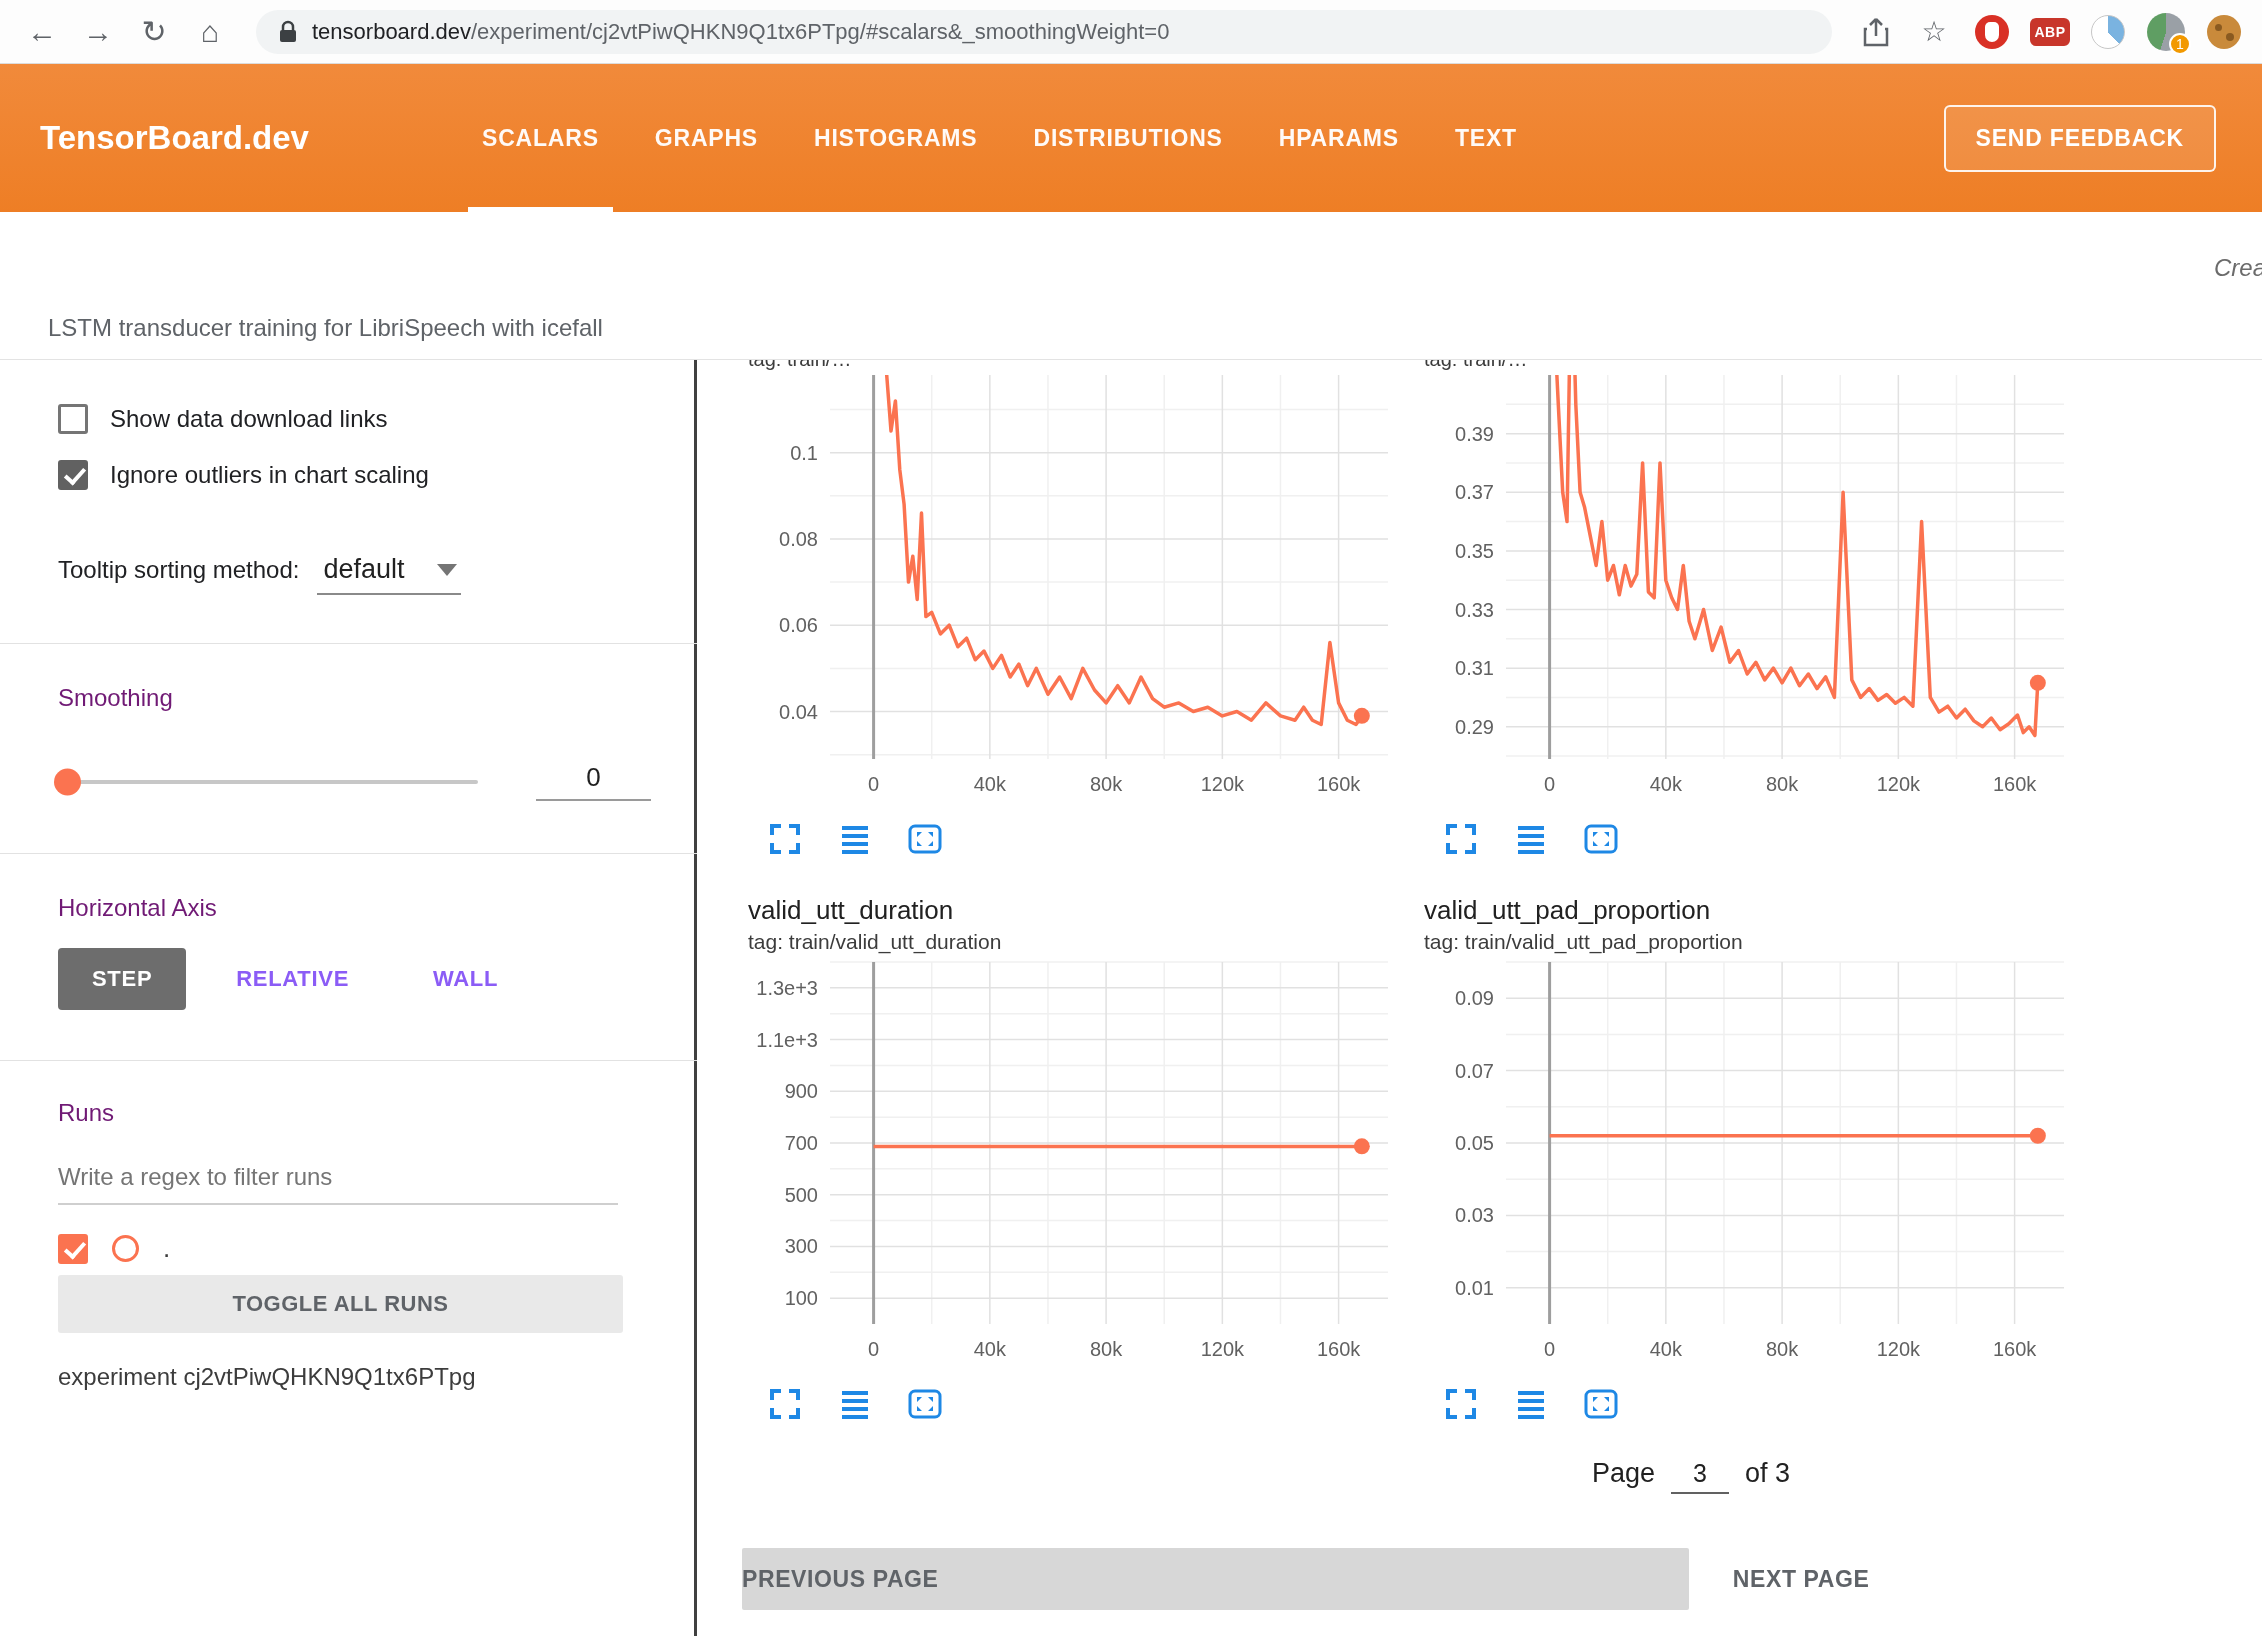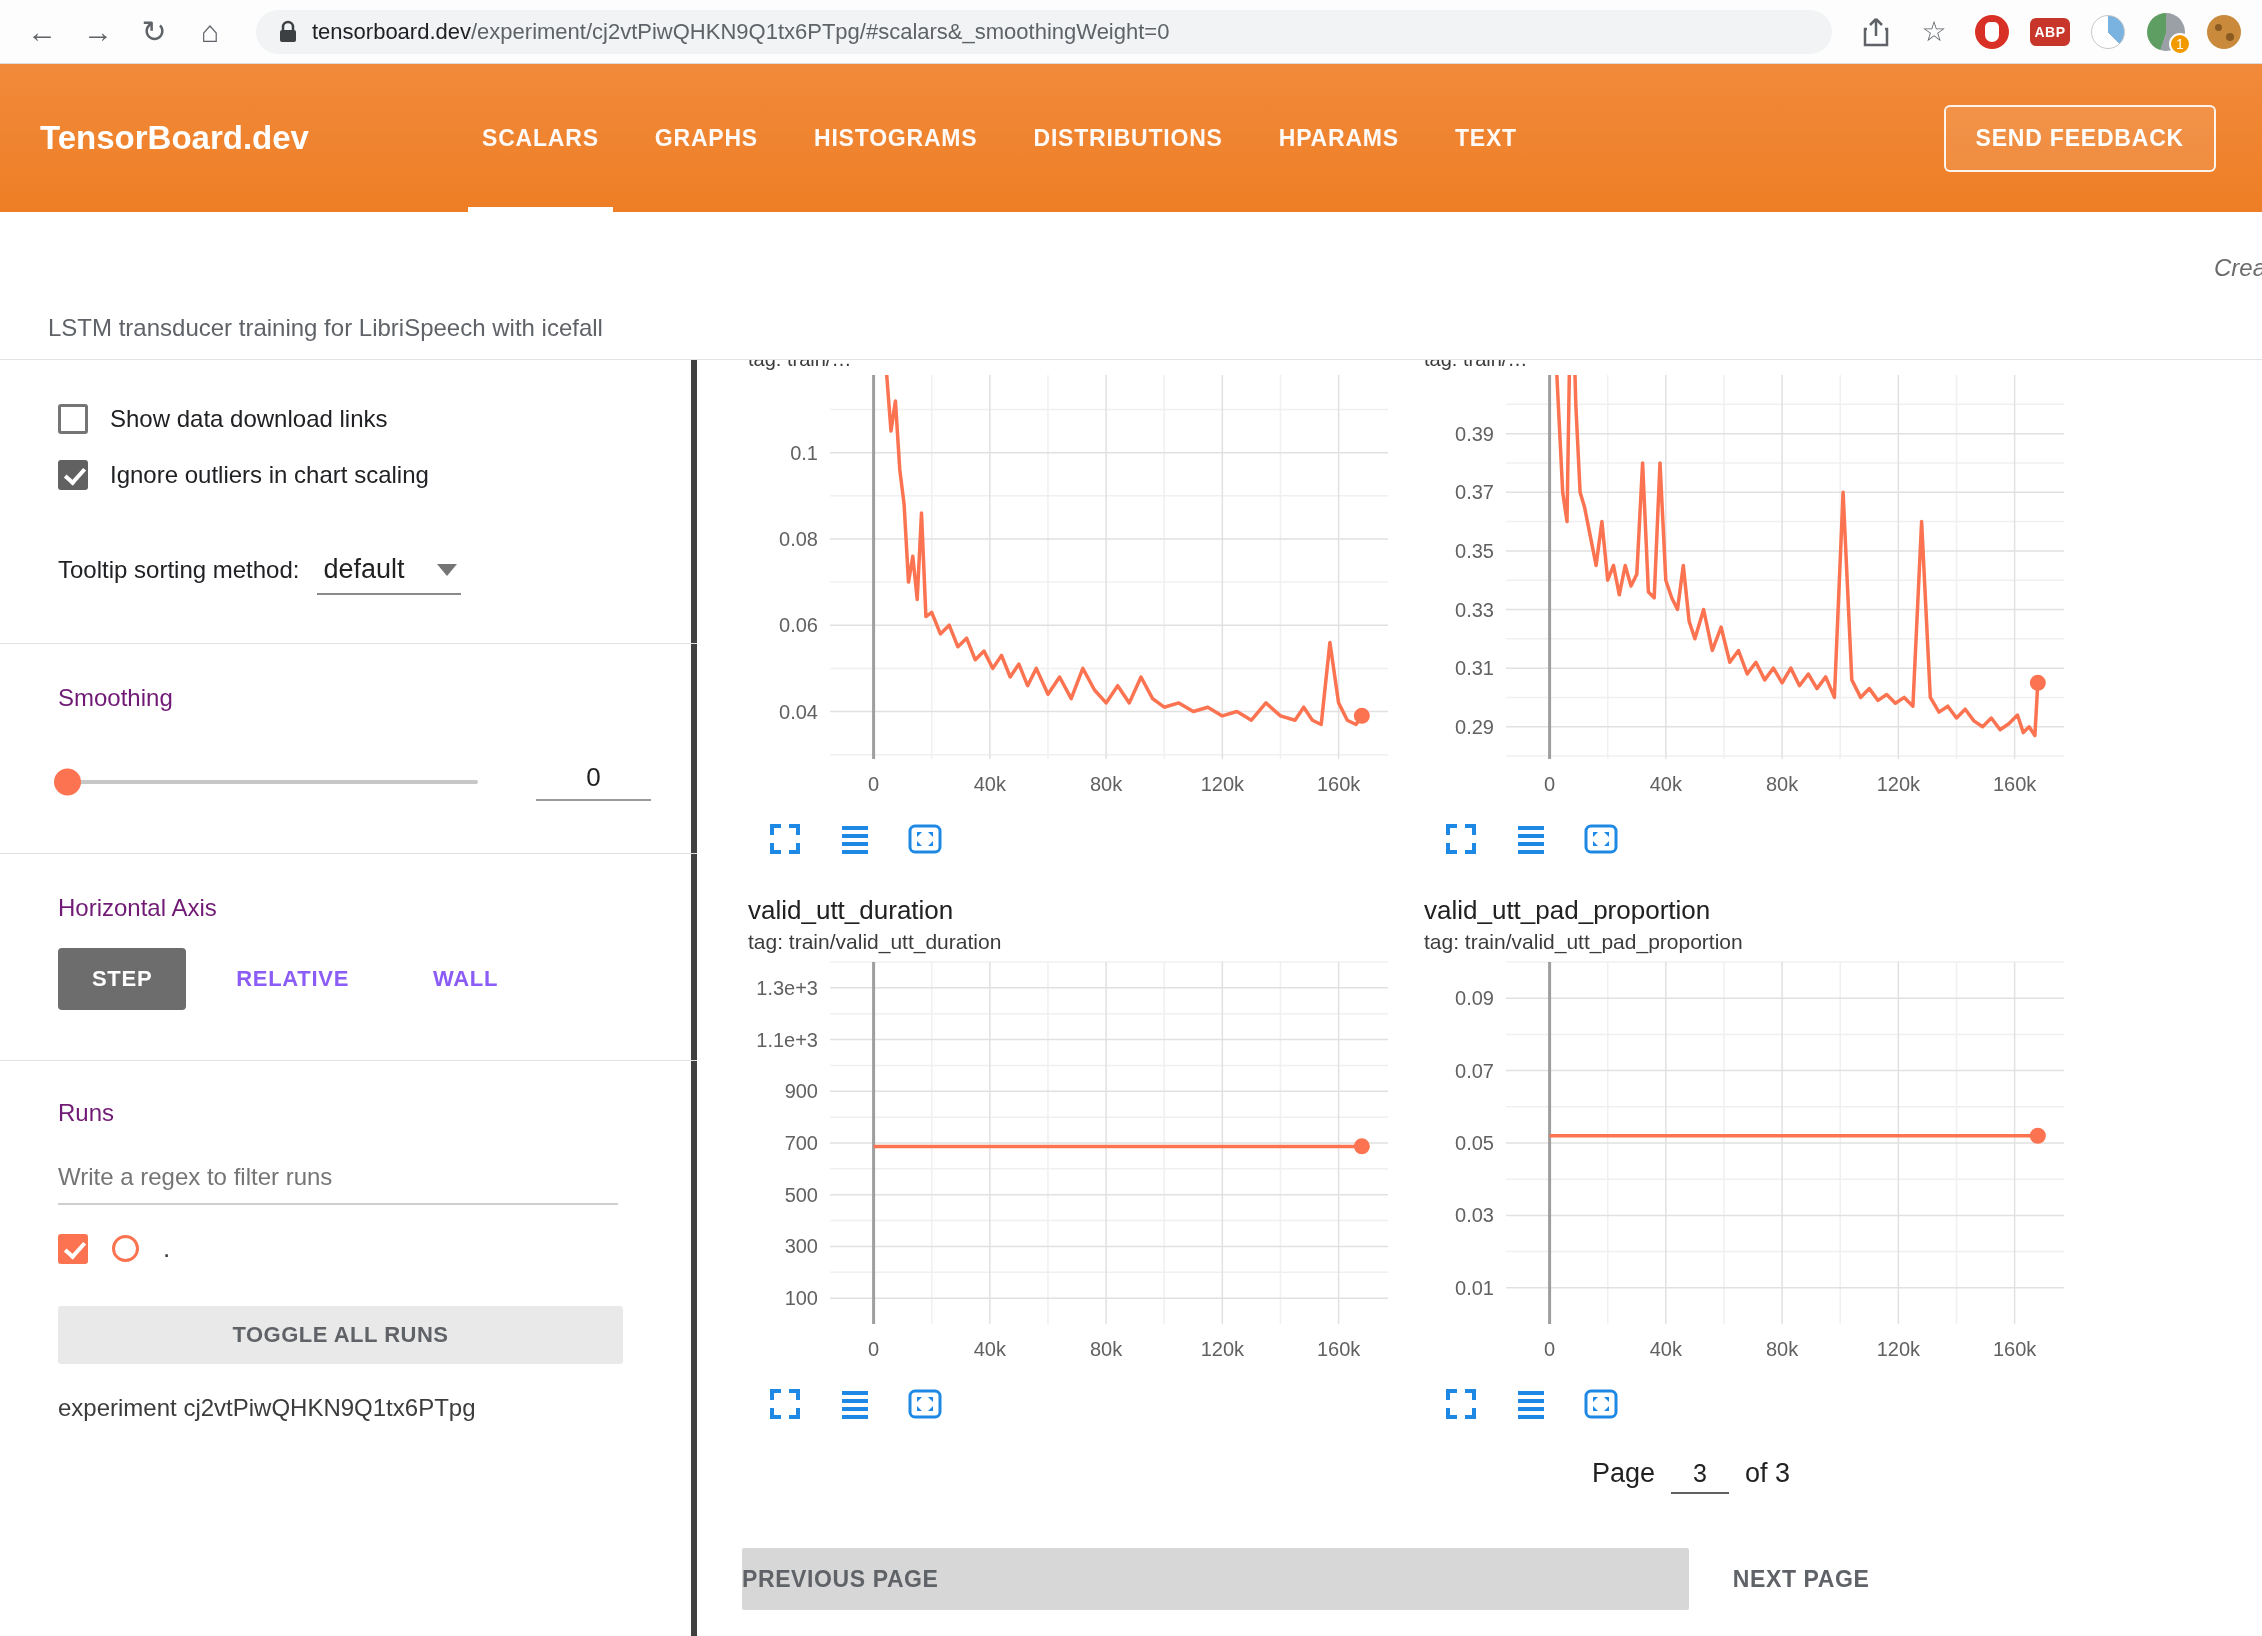--- a/index.html
+++ b/index.html
@@ -42,21 +42,21 @@
   .tb-tab.active::after { content:""; position:absolute; left:14px; right:14px; bottom:0; height:5px; background:#fff; }
   .feedback-btn { margin:auto 6px auto auto; border:2px solid rgba(255,255,255,.9); background:rgba(255,255,255,.10);
     color:#fff; font-size:23px; letter-spacing:.8px; font-weight:bold; padding:18px 30px; border-radius:6px; }
 
   
   .subheader { position:absolute; top:212px; left:0; right:0; height:148px; background:#fff; border-bottom:1px solid #e3e3e3; }
   .created-text { position:absolute; right:-4px; top:42px; font-size:24px; font-style:italic; color:#6b6b6b; }
   .exp-desc { position:absolute; left:48px; top:102px; font-size:24px; color:#5f6368; }
 
   
-  .sidebar { position:absolute; top:360px; left:0; width:697px; bottom:0; border-right:6px solid #404040;
+  .sidebar { position:absolute; top:360px; left:0; width:697px; bottom:0; border-right:3px solid #404040;
     padding:44px 0 0 58px; background:#fff; }
   .check-row { display:flex; align-items:center; }
   .checkbox { width:30px; height:30px; border:3px solid #757575; border-radius:3px; position:relative; background:#fff; flex:none; }
   .checkbox.checked { background:#616161; border-color:#616161; }
   .checkbox.checked.run { background:#fb7350; border-color:#fb7350; }
   .checkbox.checked::after { content:""; position:absolute; left:8px; top:1px; width:8px; height:16px;
     border:solid #fff; border-width:0 4px 4px 0; transform:rotate(42deg); }
   .check-label { font-size:24px; color:#202124; margin-left:22px; }
   .tooltip-row { display:flex; align-items:baseline; margin-top:64px; }
   .tooltip-label { font-size:24px; color:#202124; }
@@ -73,21 +73,21 @@
     border:none; border-bottom:2px solid #9a9a9a; padding-bottom:6px; background:transparent; font-family:inherit; }
   .axis-buttons { display:flex; margin-top:26px; gap:16px; }
   .axis-btn { font-size:22px; letter-spacing:.7px; color:#8b5cf6; padding:18px 34px; border-radius:4px; font-weight:bold; }
   .axis-btn.selected { background:#6d6d6d; color:#fff; }
   .runs-filter { margin-top:30px; width:560px; border:none; border-bottom:2px solid #cfcfcf; font-size:24px;
     padding:6px 0 12px; color:#212121; background:transparent; font-family:inherit; }
   .runs-filter::placeholder { color:#757575; }
   .run-row { display:flex; align-items:center; margin-top:28px; }
   .run-circle { width:27px; height:27px; border-radius:50%; border:3px solid #fb7350; margin-left:24px; flex:none; }
   .run-name { font-size:26px; color:#3c3c3c; margin-left:24px; }
-  .toggle-all-btn { margin-top:42px; width:565px; height:58px; background:#e9e9e9; color:#5f6368; font-size:22px;
+  .toggle-all-btn { margin-top:11px; width:565px; height:58px; background:#e9e9e9; color:#5f6368; font-size:22px;
     letter-spacing:.5px; border-radius:3px; display:flex; align-items:center; justify-content:center; font-weight:bold; }
   .experiment-label { margin-top:30px; font-size:24px; color:#3c3c3c; }
 
   
   .main-area { position:absolute; top:360px; left:698px; right:0; bottom:0; overflow:hidden; }
   .charts-grid { display:grid; grid-template-columns:660px 660px; column-gap:16px; padding-left:44px; }
   .chart-card { width:660px; }
   .row2 { margin-top:26px; }
   .clipped-head { height:13px; overflow:hidden; margin-left:6px; }
   .clipped-head div { font-size:20px; color:#3c3c3c; line-height:26px; margin-top:-14px; }

